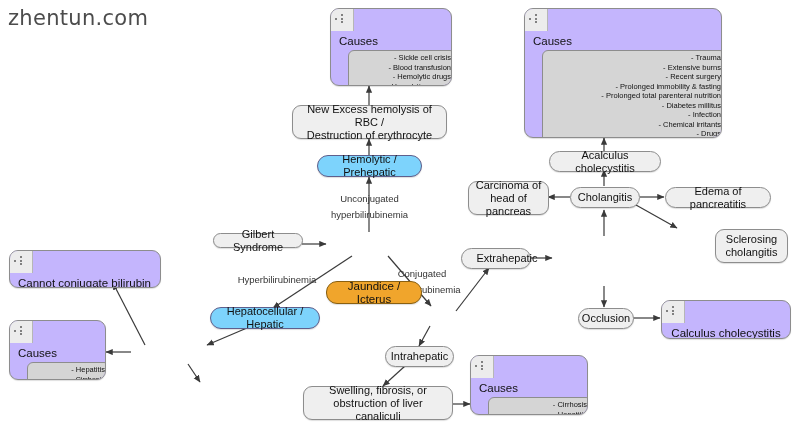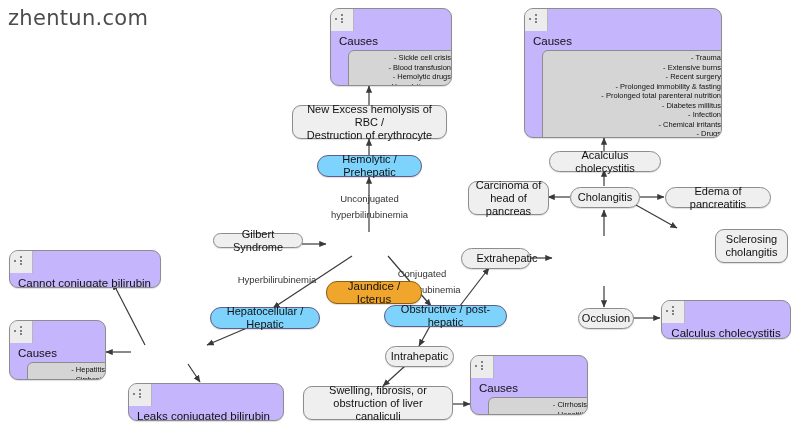--- a/index.html
+++ b/index.html
@@ -217,21 +217,20 @@
 Destruction of erythrocyte</div>
 
   <div class="node pill purple" style="left:317px;top:155px;width:105px;height:22px;">Hemolytic / Prehepatic</div>
 
   <div class="node pill" style="left:213px;top:233px;width:90px;height:15px;">Gilbert Syndrome</div>
 
   <div class="node pill orange" style="left:326px;top:233px;width:96px;height:23px;font-size:11.5px;margin-top:48px;">Jaundice / Icterus</div>
 
   <div class="node pill purple" style="left:210px;top:307px;width:110px;height:22px;">Hepatocellular / Hepatic</div>
 
-  <div class="node pill purple" style="left:384px;top:305px;width:123px;height:22px;">Obstructive / post-hepatic</div>
 
   <div class="cbox" style="left:9px;top:250px;width:152px;height:38px;">
     <div class="gutter">
       <span class="dotsml"></span>
       <span class="dots3">
           <i></i>
           <i></i>
           <i></i>
         </span>
     </div>
@@ -252,34 +251,20 @@
     </div>
     <div class="body">
       <div class="ttl">Causes</div>
       <div class="sub" style="white-space:pre-line;">- Hepatitis
 - Cirrhosis
 - Hepatic carcinoma</div>
     </div>
   </div>
 
 
-  <div class="cbox" style="left:128px;top:383px;width:156px;height:38px;">
-    <div class="gutter">
-      <span class="dotsml"></span>
-      <span class="dots3">
-          <i></i>
-          <i></i>
-          <i></i>
-        </span>
-    </div>
-    <div class="body">
-      <div class="ttl">Leaks conjugated bilirubin</div>
-      <div class="sub">Initially increase conjugated bilirubin</div>
-    </div>
-  </div>
 
   <div class="node pill" style="left:385px;top:346px;width:69px;height:21px;">Intrahepatic</div>
 
   <div class="node" style="left:303px;top:386px;width:150px;height:34px;white-space:pre-line;">Swelling, fibrosis, or
 obstruction of liver canaliculi</div>
 
   <div class="cbox" style="left:470px;top:355px;width:118px;height:60px;">
     <div class="gutter">
       <span class="dotsml"></span>
       <span class="dots3">

